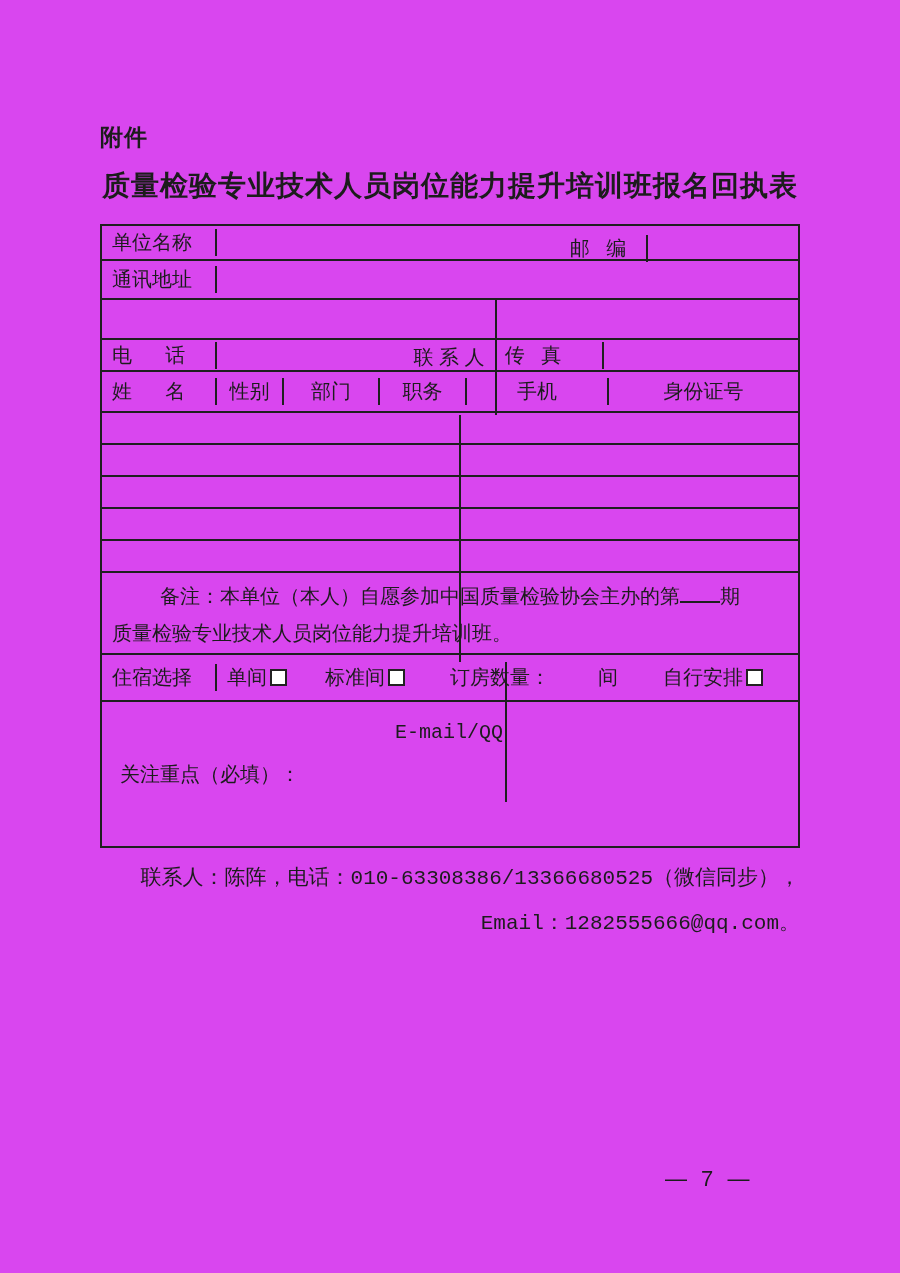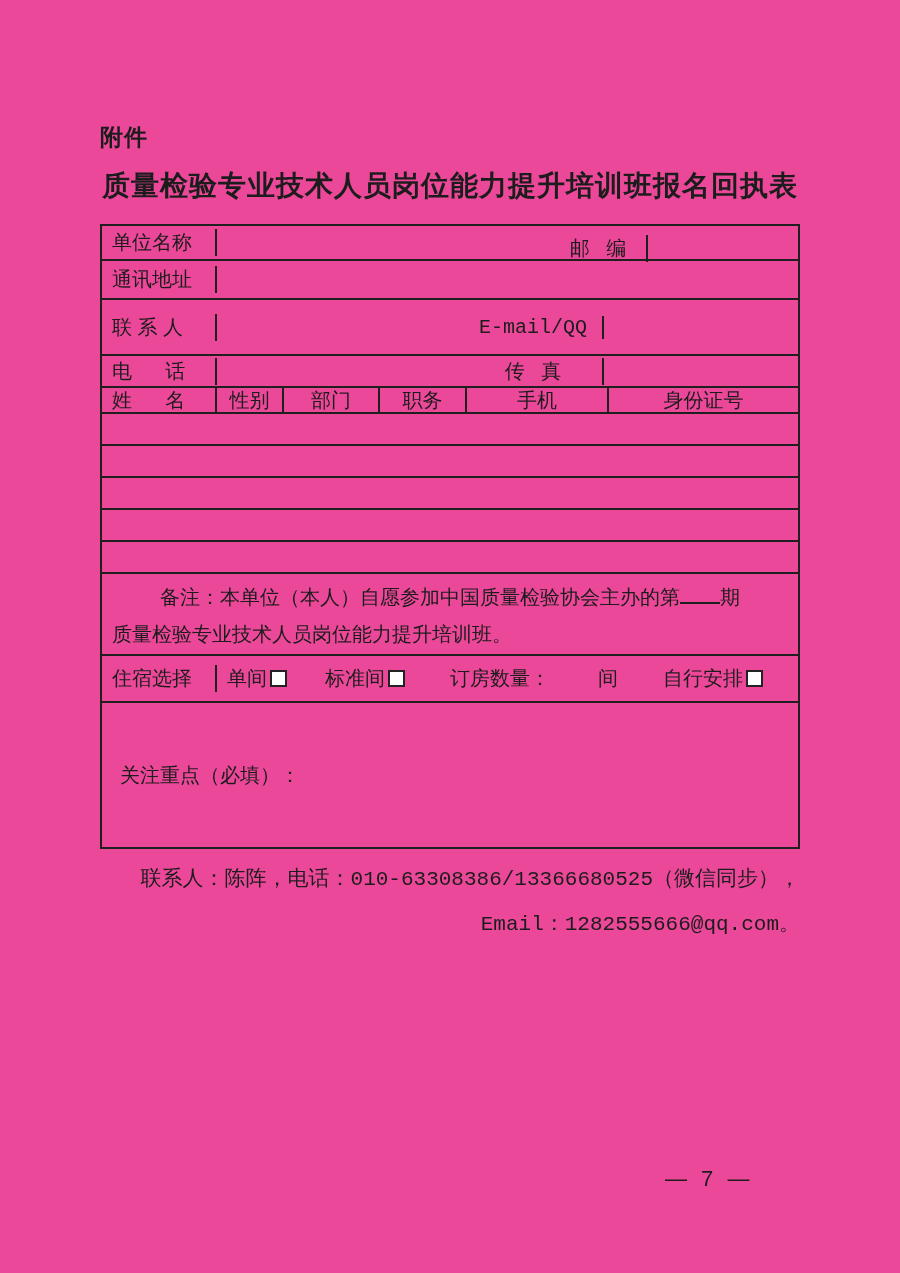--- a/index.html
+++ b/index.html
@@ -6,21 +6,21 @@
     margin: 0;
     padding: 0;
     background: #ffffff;
     font-family: "Liberation Sans", "DejaVu Sans", sans-serif;
     color: #1c1c1c;
   }
   .sheet {
     position: relative;
     width: 900px;
     height: 1273px;
-    background: #ec4899;
+    background: #d946ef;
     overflow: hidden;
   }
   .content {
     position: absolute;
     left: 100px;
     top: 122px;
     width: 700px;
   }
   .attachment {
     font-size: 23px;
@@ -58,22 +58,22 @@
     align-items: center;
     padding: 0 10px;
     white-space: pre;
     overflow: hidden;
   }
   .cell:last-child { border-right: none; }
   .cell.grow { flex: 1 1 auto; }
   .cell.center { justify-content: center; padding: 0 2px; }
   .mono { font-family: "Liberation Mono", "DejaVu Sans Mono", monospace; }
 
-  .h35 { height: 35px; } .h39 { height: 39px; } .h40 { height: 56px; }
-  .h38 { height: 32px; } .h41 { height: 26px; } .h82 { height: 82px; }
+  .h35 { height: 35px; } .h39 { height: 39px; } .h40 { height: 40px; flex-direction: column; }
+  .h38 { height: 32px; } .h41 { height: 41px; } .h82 { height: 82px; }
   .h47 { height: 47px; } .h144 { height: 144px; } .h192 { height: 192px; }
 
   .w115 { flex: 0 0 115px; } .w333 { flex: 0 0 333px; } .w98 { flex: 0 0 98px; margin-top: 12px; }
   .w247 { flex: 0 0 247px; } .w140 { flex: 0 0 140px; } .w67 { flex: 0 0 67px; }
   .w96 { flex: 0 0 96px; } .w87 { flex: 0 0 87px; } .w142 { flex: 0 0 142px; }
 
   
   .remark-cell {
     display: block;
     padding: 10px 10px 6px 10px;

